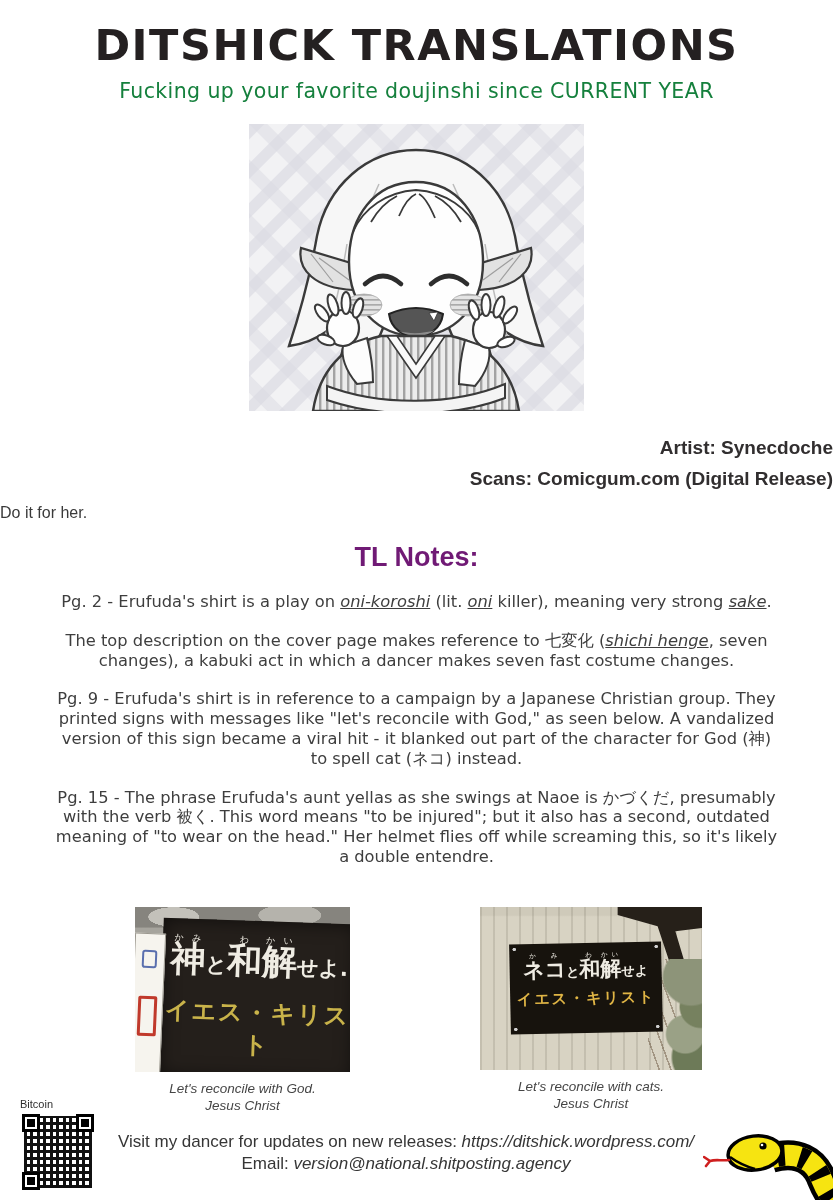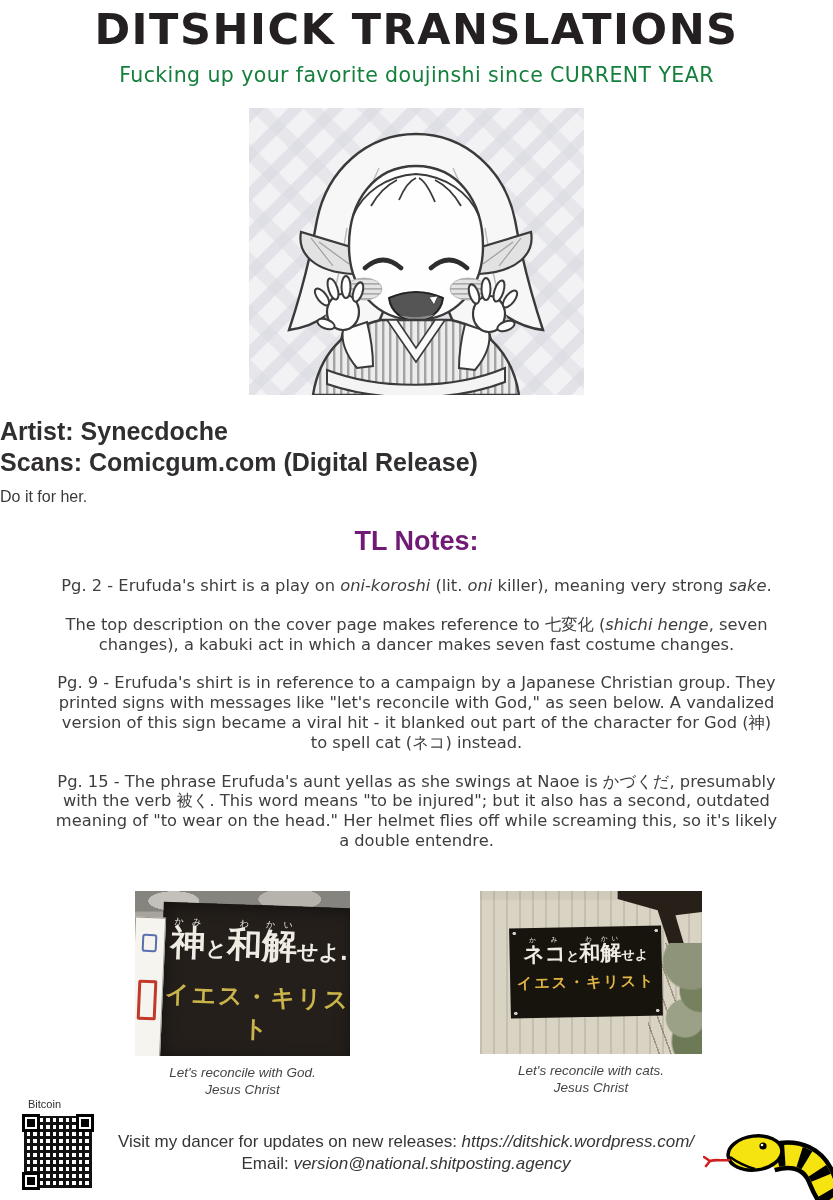--- a/index.html
+++ b/index.html
@@ -1,36 +1,36 @@
 <!DOCTYPE html>
 <html><head>
 <meta charset="utf-8">
 <style>
   html,body{margin:0;padding:0;}
   body{
     width:833px;height:1200px;position:relative;overflow:hidden;
     background:#ffffff;color:#3e3e3e;
     font-family:"Liberation Sans",sans-serif;
   }
-  .header{padding-top:4px;text-align:center;}
+  .header{padding-top:20px;text-align:center;}
   .title{
     margin:0;font-family:"DejaVu Sans",sans-serif;font-weight:700;
     font-size:43px;letter-spacing:1.5px;color:#242021;
   }
   .subtitle{
     margin-top:9px;font-family:"DejaVu Sans",sans-serif;
     font-size:20.5px;color:#15803d;letter-spacing:0.4px;
   }
   .hero{width:335px;height:287px;margin:21px auto 0;}
-  .credits{margin-top:21px;text-align:left;font-weight:700;font-size:25px;line-height:31px;color:#312e2f;}
+  .credits{margin-top:21px;text-align:right;font-weight:700;font-size:19px;line-height:31px;color:#312e2f;}
   .tagline{margin-top:10px;text-align:left;font-size:16px;color:#3a3a3a;}
   .tl-heading{margin:20px 0 0;text-align:center;font-size:27px;font-weight:700;color:#701a75;}
   .notes{width:724px;margin:4px auto 0;text-align:center;font-size:16.3px;line-height:19.8px;color:#3e3e3e;}
   .notes p{margin:19px 0 0;}
-  .it{font-style:italic;}
+  .it{font-style:italic;text-decoration:underline;}
   .cjk{font-family:"DejaVu Sans",sans-serif;}
 
   
   .figures{margin-top:40px;display:flex;align-items:flex-start;}
   figure{margin:0;}
   .fig-left{margin-left:135px;width:215px;}
   .fig-right{margin-left:130px;width:222px;}
   figcaption{margin-top:8px;text-align:center;font-style:italic;font-size:13.5px;line-height:17px;color:#454545;}
   .photo{position:relative;overflow:hidden;}
   .photo-left{
@@ -88,21 +88,21 @@
   .fig-right .sign-sub{margin-top:6px;font-size:15px;color:#e0b545;}
   .side-sign{
     position:absolute;left:-3px;top:26px;width:29px;height:142px;
     background:#f6f4ee;border:1px solid #9b988f;transform:rotate(2.5deg);z-index:2;
   }
   .mark-blue{width:11px;height:14px;border:2px solid #5a6fae;border-radius:3px;margin:16px auto 6px;}
   .mark-red{width:13px;height:34px;border:3px solid #c0392b;border-radius:2px;margin:28px auto 0;}
 
   
   .btc{position:absolute;left:20px;top:1098px;width:80px;}
-  .btc-label{font-size:11px;color:#2f2f2f;margin-left:8px;margin-bottom:2px;}
+  .btc-label{font-size:11px;color:#2f2f2f;margin-bottom:2px;}
   .qr{position:relative;width:74px;height:78px;background:#ffffff;border:1px solid #fff;}
   .qr-noise{position:absolute;inset:3px;
     background:
       repeating-linear-gradient(90deg,#111 0 3px,transparent 3px 6px,#111 6px 9px,transparent 9px 13px),
       repeating-linear-gradient(0deg,#111 0 3px,#fff 3px 7px,#111 7px 10px,#fff 10px 14px);}
   .f{position:absolute;width:18px;height:18px;background:#fff;border:3px solid #000;box-sizing:border-box;}
   .f::after{content:"";position:absolute;inset:2px;background:#000;}
   .f-tl{left:1px;top:1px;} .f-tr{right:1px;top:1px;} .f-bl{left:1px;bottom:1px;}
 
   .footer-text{position:absolute;left:0;top:1131px;width:812px;text-align:center;

